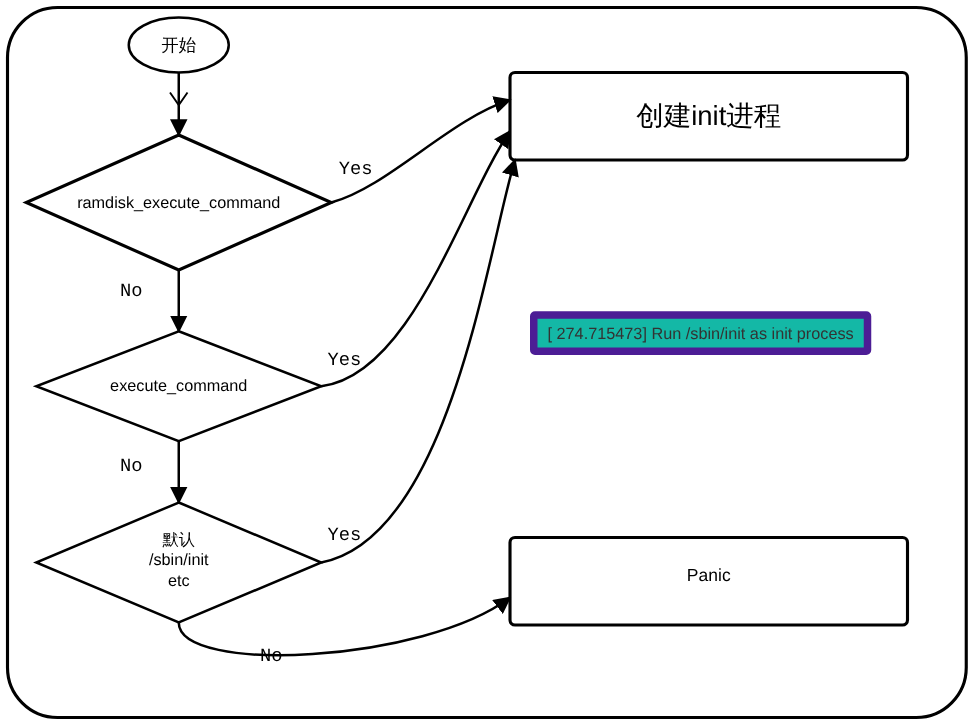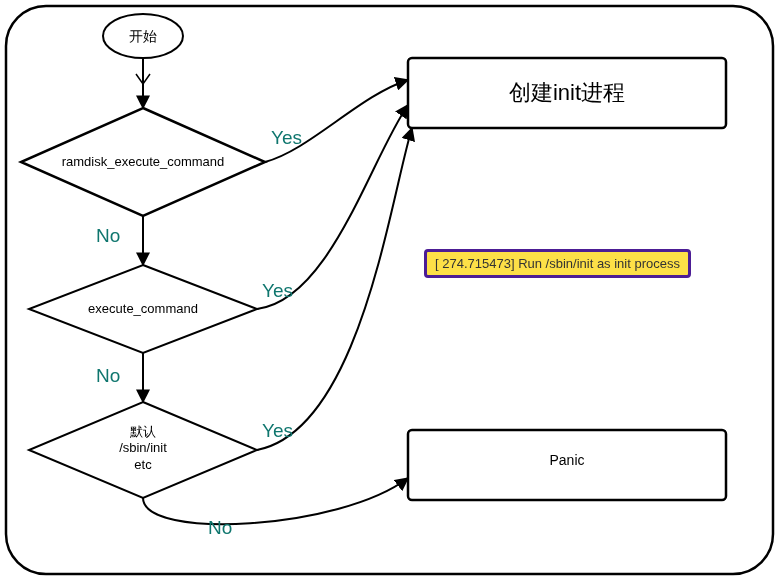--- a/index.html
+++ b/index.html
@@ -21,33 +21,34 @@
     left: 0;
   }
   .node-text {
     position: absolute;
     text-align: center;
     color: #000;
     pointer-events: none;
   }
   .log-box {
     position: absolute;
-    background: #fde047;
-    border: 3px solid #4c1d95;
+    background: #14b8a6;
+    border: 6px solid #4c1d95;
     border-radius: 4px;
     padding: 4px 8px;
     font-size: 13px;
     color: #333;
     white-space: nowrap;
   }
   .edge-label {
     position: absolute;
-    font-size: 19px;
-    color: #0f766e;
+    font-size: 15px;
+    color: #000000;
     background: transparent;
+    font-family: Liberation Mono, monospace;
   }
 </style>
 </head>
 <body>
 
 <div class="canvas">
 
 <svg width="779" height="580" viewBox="0 0 779 580">
   <defs>
     <marker id="arrow" viewBox="0 0 10 10" refX="9" refY="5" markerWidth="7" markerHeight="7" orient="auto-start-reverse">

